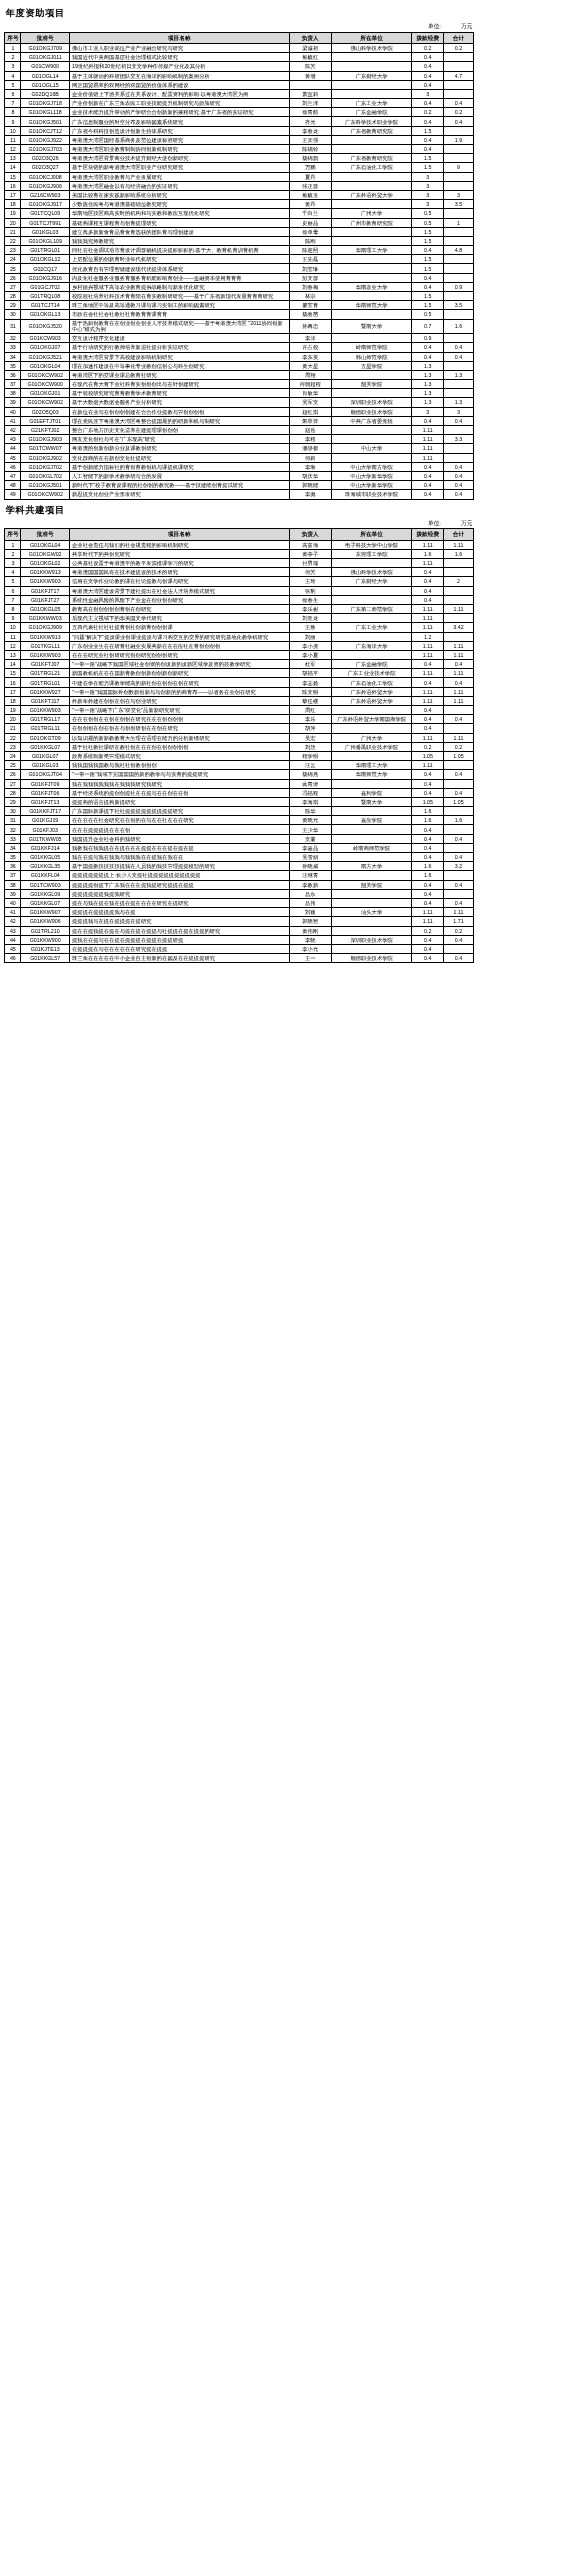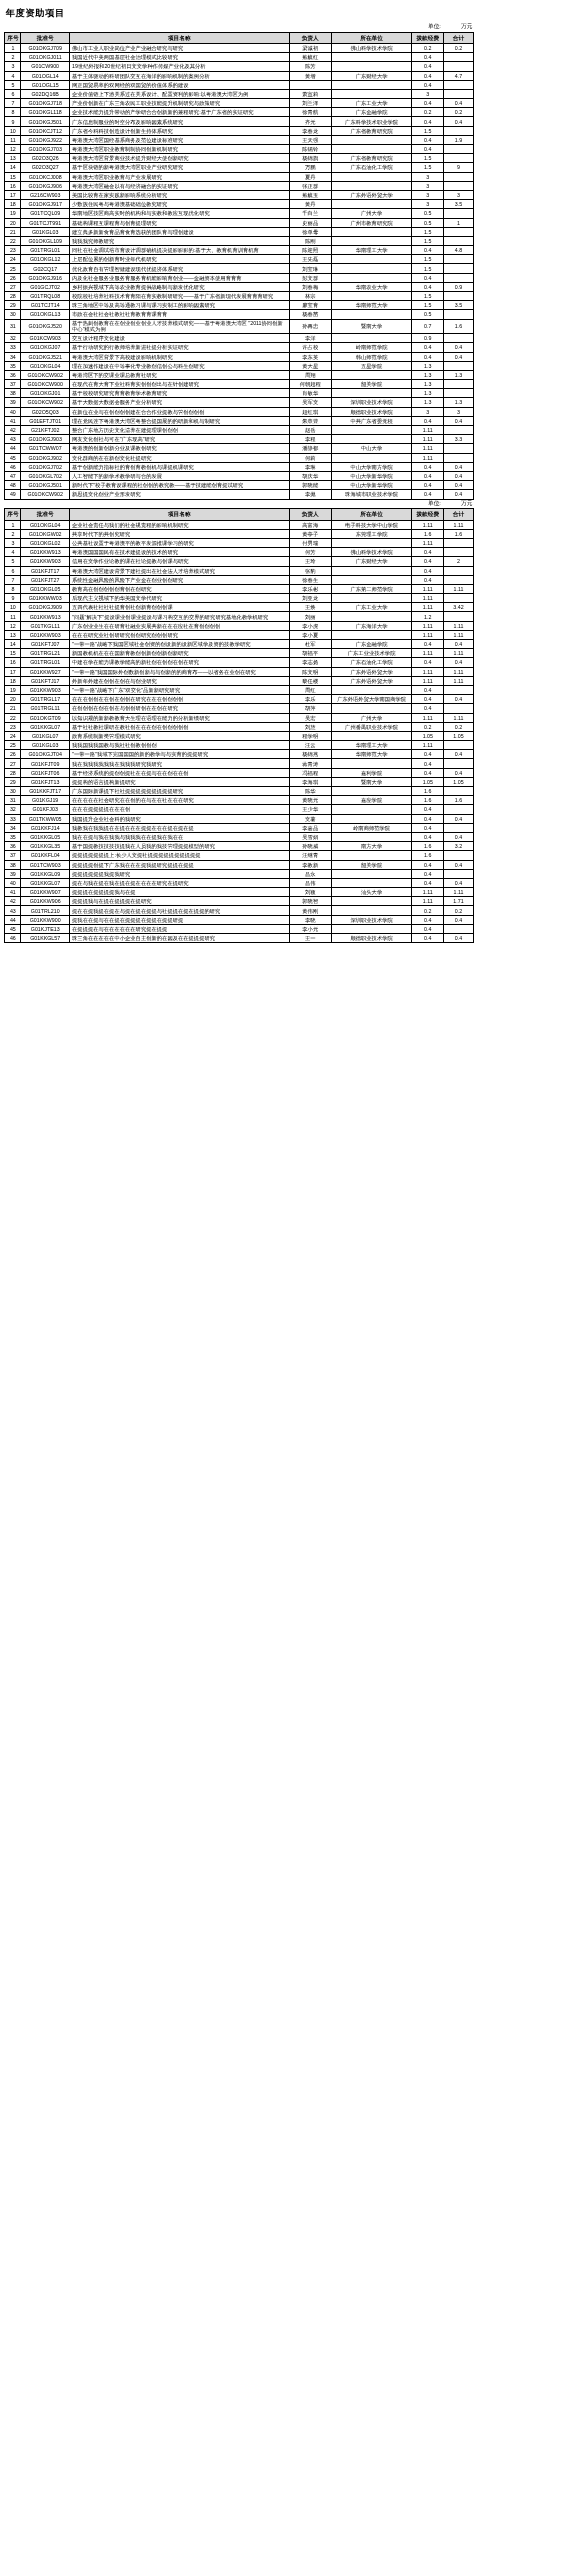--- a/index.html
+++ b/index.html
@@ -525,20 +525,21 @@
           <td class="code">G01OKCW902</td>
           <td class="name">新思提文化创业产业形发研究</td>
           <td class="person">李抛</td>
           <td class="org">珠海城市职业技术学院</td>
           <td class="money">0.4</td>
           <td class="total">0.4</td>
         </tr>
       </tbody>
   </table>
 
+  <div class="section-title">学科共建项目</div>
   <div class="unit-row">
     <span class="u1">单位:</span>
     <span>万元</span>
   </div>
   <table>
     <thead>
       <tr>
         <th class="idx">序号</th>
         <th class="code">批准号</th>
         <th class="name">项目名称</th>

